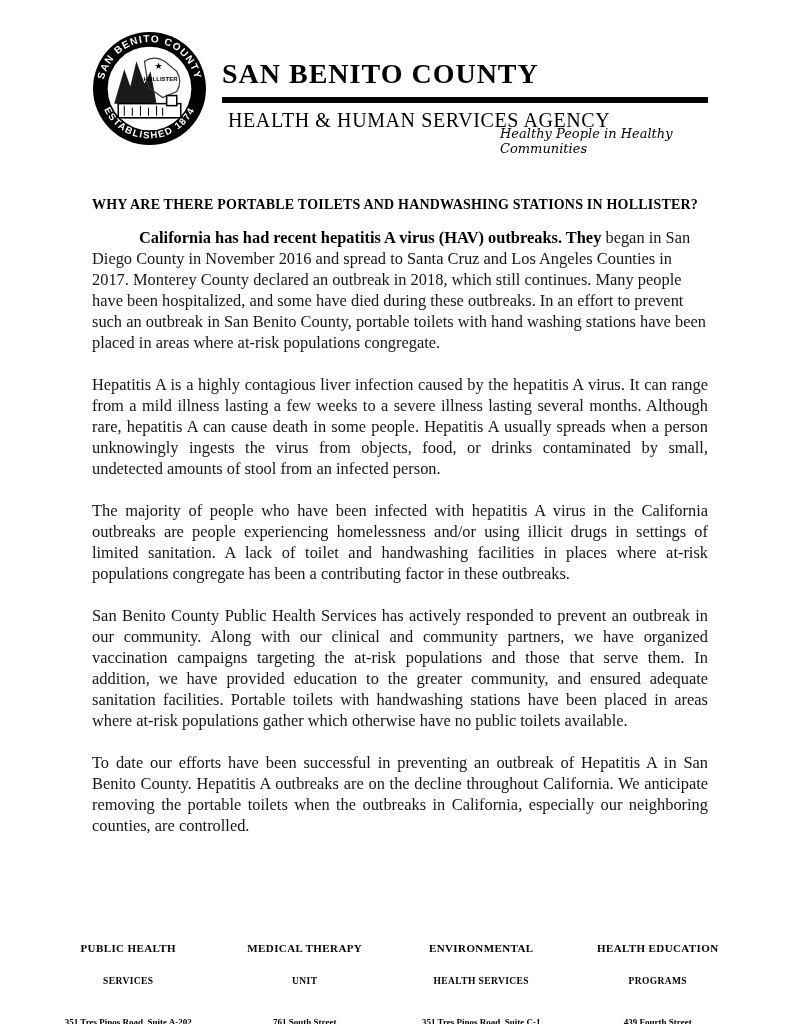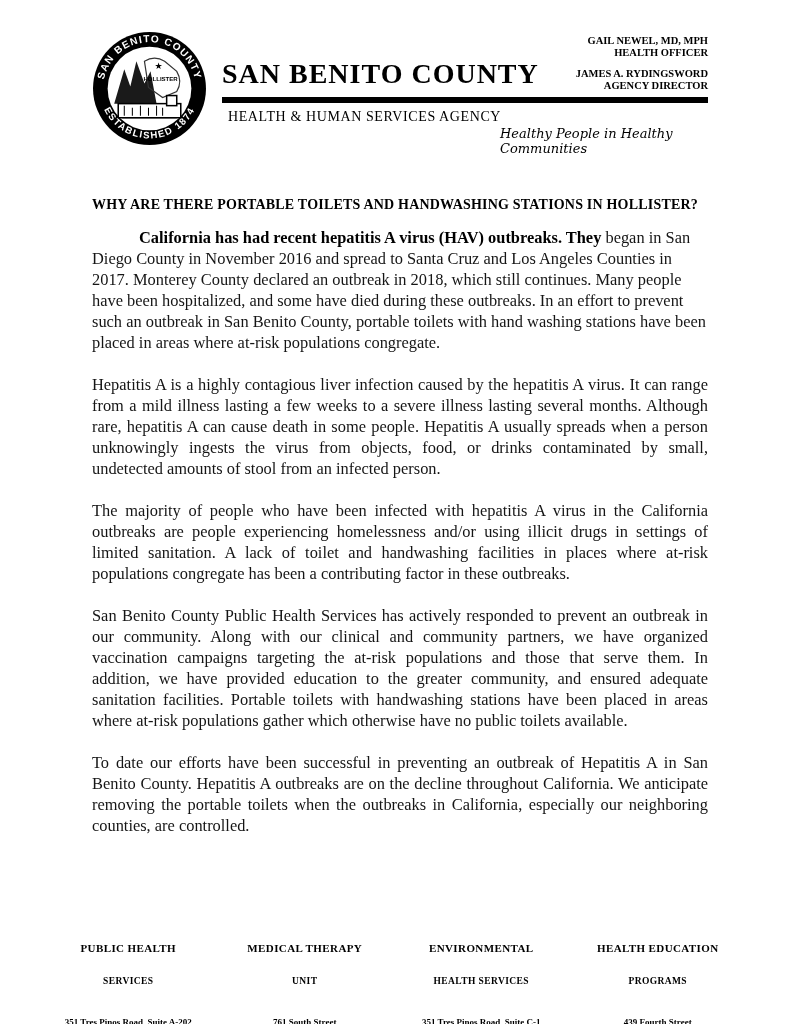--- a/index.html
+++ b/index.html
@@ -20,21 +20,21 @@
     position:absolute; left:222px; top:58px;
     font-size:28px; font-weight:bold; letter-spacing:1px;
     color:#000; white-space:nowrap;
   }
   .masthead-rule {
     position:absolute; left:222px; top:97px; width:486px; height:6px;
     background:#000;
   }
   .masthead-sub {
     position:absolute; left:228px; top:109px;
-    font-size:14px; letter-spacing:0.6px; color:#000; white-space:nowrap;
+    font-size:20px; letter-spacing:0.6px; color:#000; white-space:nowrap;
   }
   .officials {
     position:absolute; right:83px; top:35px; text-align:right;
     font-weight:bold; font-size:10.5px; line-height:12px; color:#000;
   }
   .official { margin-bottom:9px; }
   .dept {
     position:absolute; left:500px; top:105px; width:212px; text-align:center;
     font-weight:bold; font-variant:small-caps; font-size:17.5px;
     letter-spacing:0.5px; color:#000;
@@ -102,30 +102,20 @@
       <rect x="26" y="72" width="62" height="14" fill="#ffffff" stroke="#000" stroke-width="1.5"></rect>
       <rect x="74" y="64" width="10" height="10" fill="#ffffff" stroke="#000" stroke-width="1.5"></rect>
       <path d="M 30 86 h 54 M 32 74 v 10 M 40 76 v 8 M 48 74 v 10 M 56 76 v 8 M 64 74 v 10 M 70 76 v 8" stroke="#000" stroke-width="1"></path>
     </svg>
   </div>
 
   <div class="masthead-title">SAN BENITO COUNTY</div>
   <div class="masthead-rule"></div>
   <div class="masthead-sub">HEALTH &amp; HUMAN SERVICES AGENCY</div>
 
-  <div class="officials">
-    <div class="official">
-      <div>GAIL NEWEL, MD, MPH</div>
-      <div>HEALTH OFFICER</div>
-    </div>
-    <div class="official">
-      <div>JAMES A. RYDINGSWORD</div>
-      <div>AGENCY DIRECTOR</div>
-    </div>
-  </div>
 
   <div class="tagline">Healthy People in Healthy Communities</div>
 
   <div class="doc-title">WHY ARE THERE PORTABLE TOILETS AND HANDWASHING STATIONS IN HOLLISTER?</div>
 
   <div class="body-text">
     <p class="para">
       <span class="lead-bold">California has had recent hepatitis A virus (HAV) outbreaks. They</span><span> began in San Diego County in November 2016 and spread to Santa Cruz and Los Angeles Counties in 2017. Monterey County declared an outbreak in 2018, which still continues. Many people have been hospitalized, and some have died during these outbreaks. In an effort to prevent such an outbreak in San Benito County, portable toilets with hand washing stations have been placed in areas where at-risk populations congregate.</span>
     </p>
     <p class="para justify">Hepatitis A is a highly contagious liver infection caused by the hepatitis A virus. It can range from a mild illness lasting a few weeks to a severe illness lasting several months. Although rare, hepatitis A can cause death in some people. Hepatitis A usually spreads when a person unknowingly ingests the virus from objects, food, or drinks contaminated by small, undetected amounts of stool from an infected person.</p>

